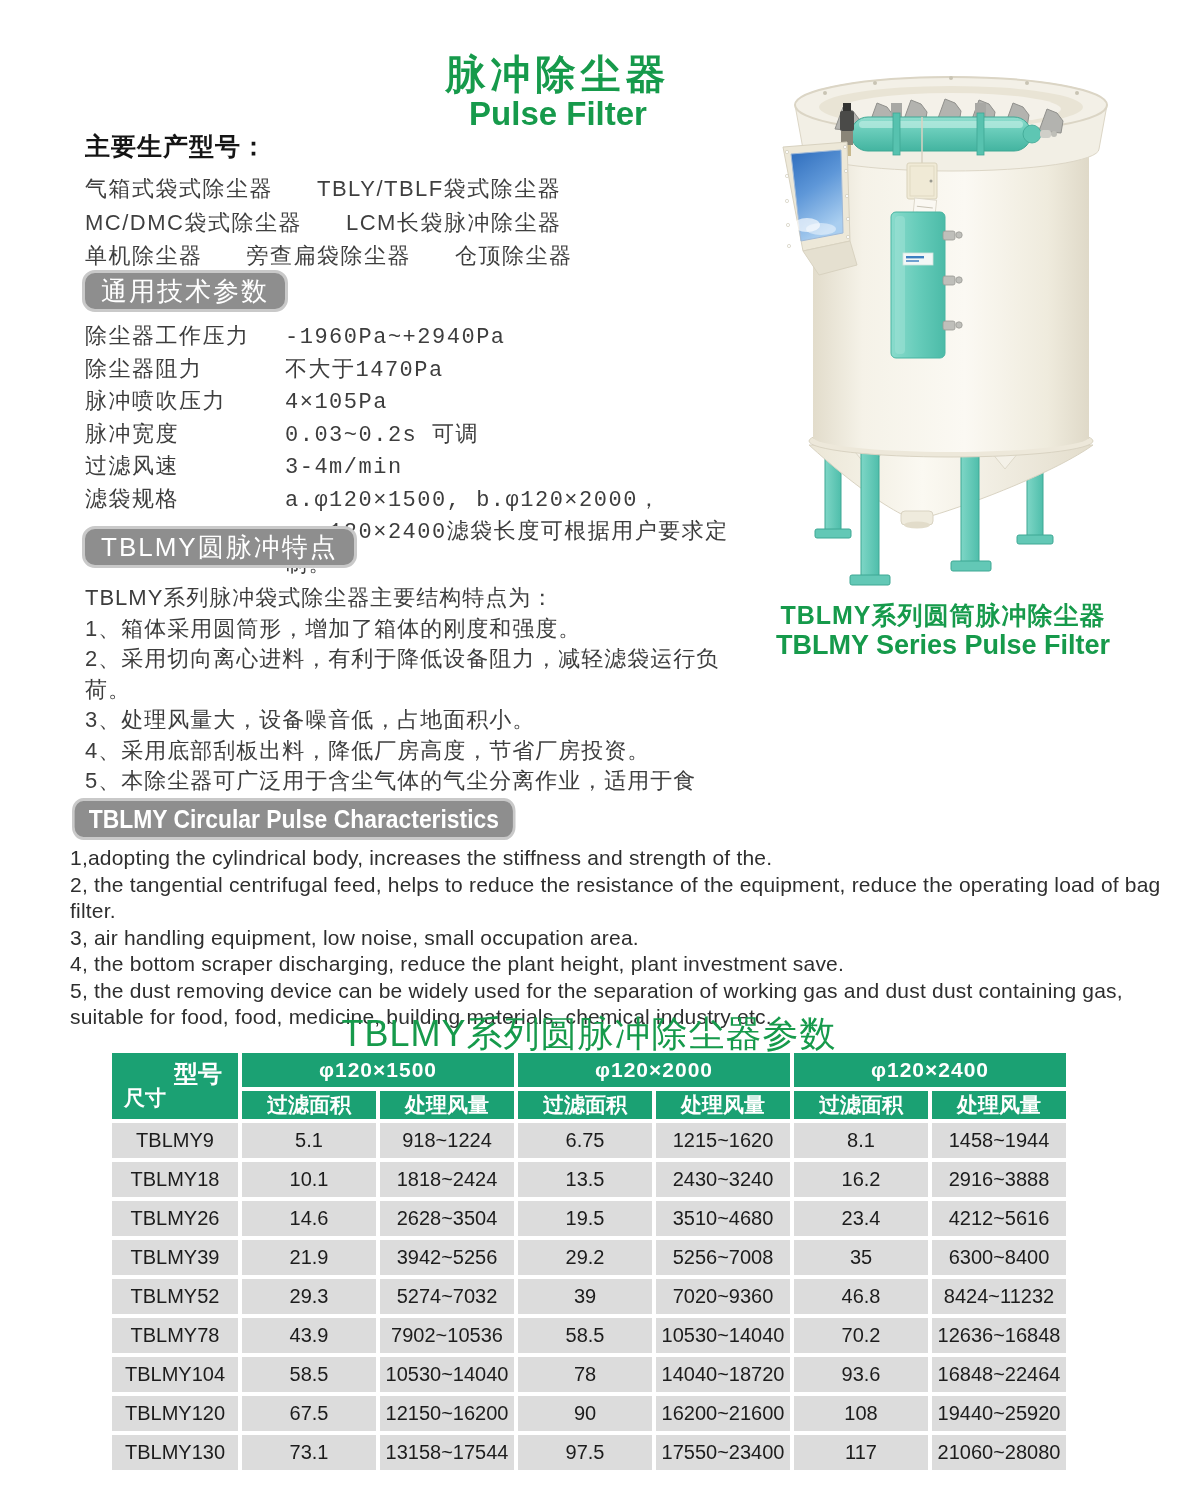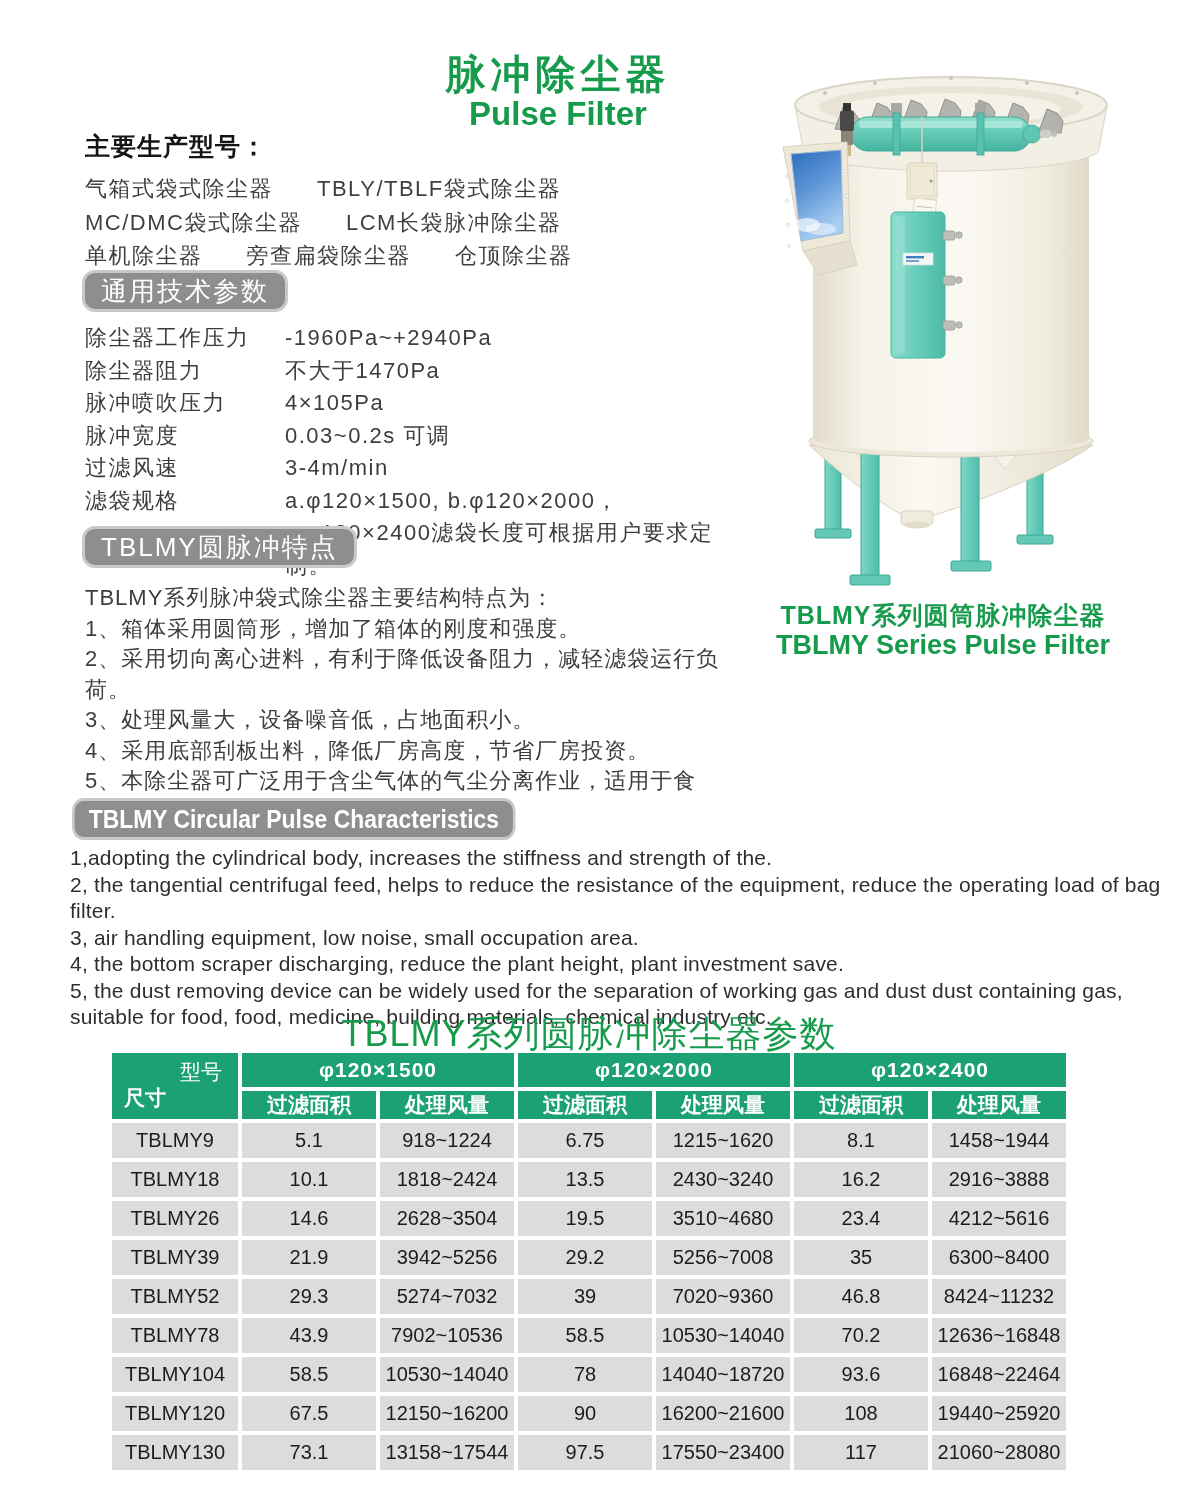--- a/index.html
+++ b/index.html
@@ -30,21 +30,21 @@
     border-radius:13px; color:#ffffff; font-size:26px; line-height:30px;
     padding:3px 16px; letter-spacing:2px; white-space:nowrap;
   }
   #badge-tech   { left:82px; top:270px; }
   #badge-cnfeat { left:82px; top:526px; }
   #badge-enfeat { left:72px; top:798px; letter-spacing:0px; font-weight:bold;
                   transform:scaleX(0.88); transform-origin:left center; }
 
   
   .params { position:absolute; left:85px; top:322px; width:660px; }
-  .param-row { display:flex; font-size:22px; color:#3d3d3d; font-weight:300; line-height:32.5px; letter-spacing:1.5px; }
+  .param-row { display:flex; font-size:22px; color:#3d3d3d; font-weight:300; line-height:32.5px; letter-spacing:1.5px;font-family:Liberation Mono, monospace; }
   .param-label { width:200px; flex:none; }
   .param-value div { line-height:32.5px; }
 
   
   .cn-features { position:absolute; left:85px; top:583px; width:650px;
                  font-size:22px; font-weight:300; color:#3d3d3d; letter-spacing:1px; }
   .cn-features .feat-line { line-height:30.5px; }
   .en-features { position:absolute; left:70px; top:845px; width:1100px;
                  font-size:21px; font-weight:300; color:#2e2e2e; letter-spacing:0.2px; }
   .en-features .feat-line { line-height:26.5px; }
@@ -60,21 +60,21 @@
   .table-title { position:absolute; left:110px; top:1010px; width:958px; text-align:center;
                  font-size:36px; font-weight:500; color:var(--green,#169A4B); letter-spacing:1px; }
   table.spec-table { position:absolute; left:108px; top:1049px;
                      border-collapse:separate; border-spacing:4px; table-layout:fixed; }
   .spec-table th, .spec-table td { text-align:center; vertical-align:middle; overflow:hidden; }
   .spec-table th { background:var(--tgreen,#1BA173); color:#ffffff; font-size:21px; font-weight:bold; }
   .spec-table .group-th { height:34px; letter-spacing:1px; }
   .spec-table .sub-th { height:14px; }
   .spec-table td { background:var(--row-gray,#DCDCDC); color:#1c1c1c; font-size:20px; font-weight:400; height:35px; }
   .corner-th { position:relative; }
-  .corner-top    { position:absolute; top:5px;    right:16px; font-size:21px; font-weight:normal; color:#fff; }
+  .corner-top    { position:absolute; top:5px;    right:16px; font-size:24px; font-weight:bold; color:#fff; }
   .corner-bottom { position:absolute; bottom:7px; left:12px;  font-size:21px; font-weight:bold; color:#fff; }
 </style>
 </head>
 <body>
 
 <div class="page">
 
   <div class="title-block">
     <div class="title-cn">脉冲除尘器</div>
     <div class="title-en">Pulse Filter</div>

